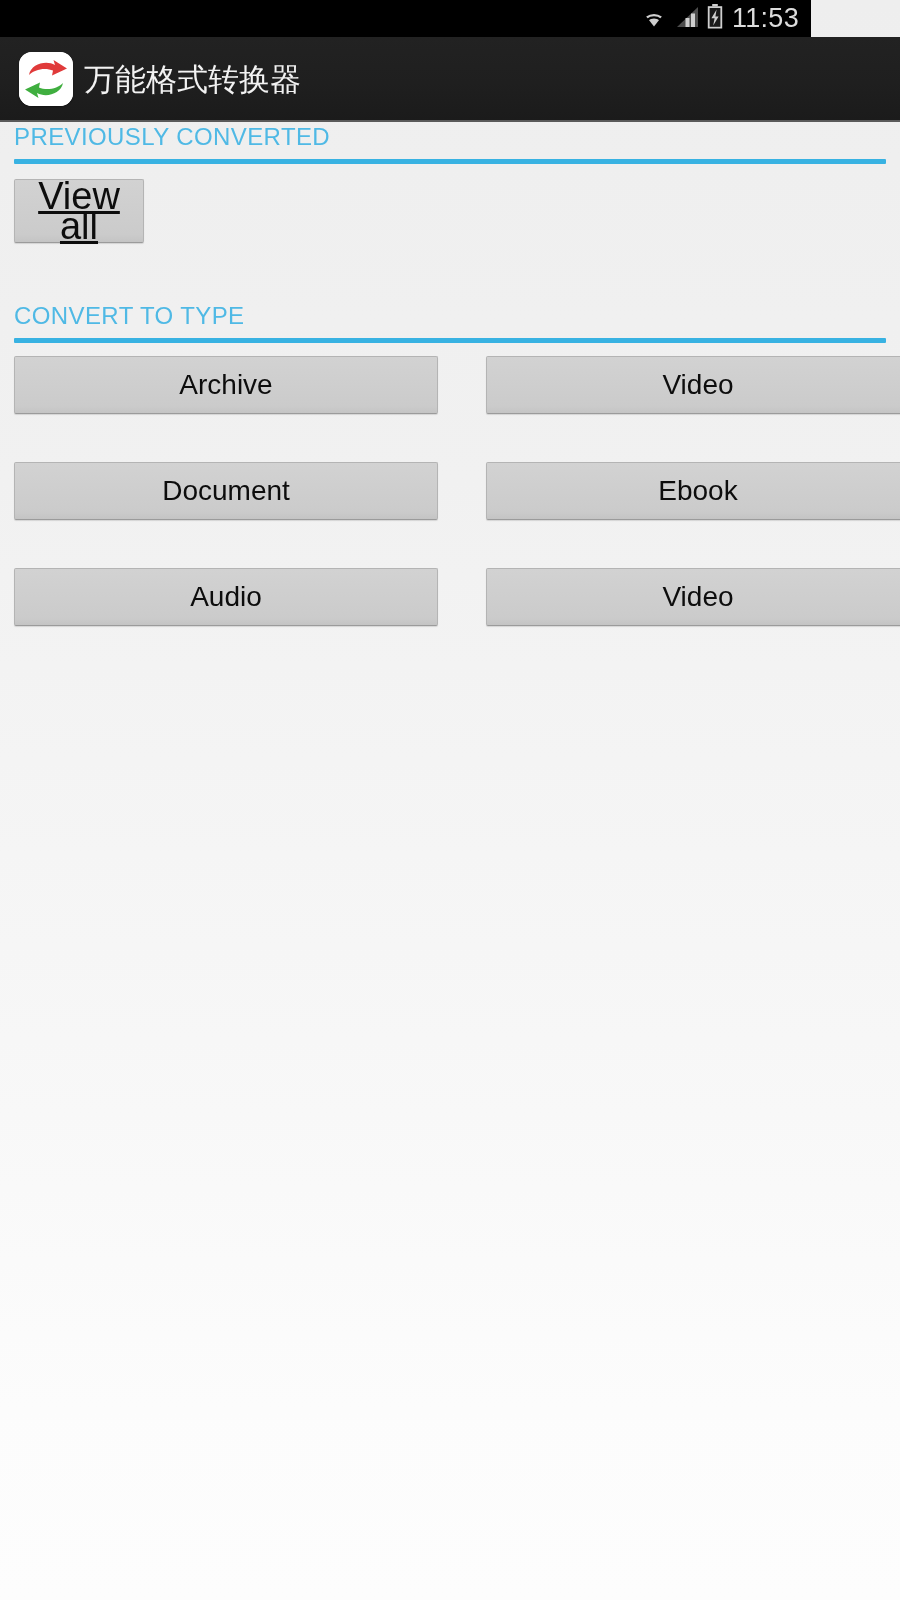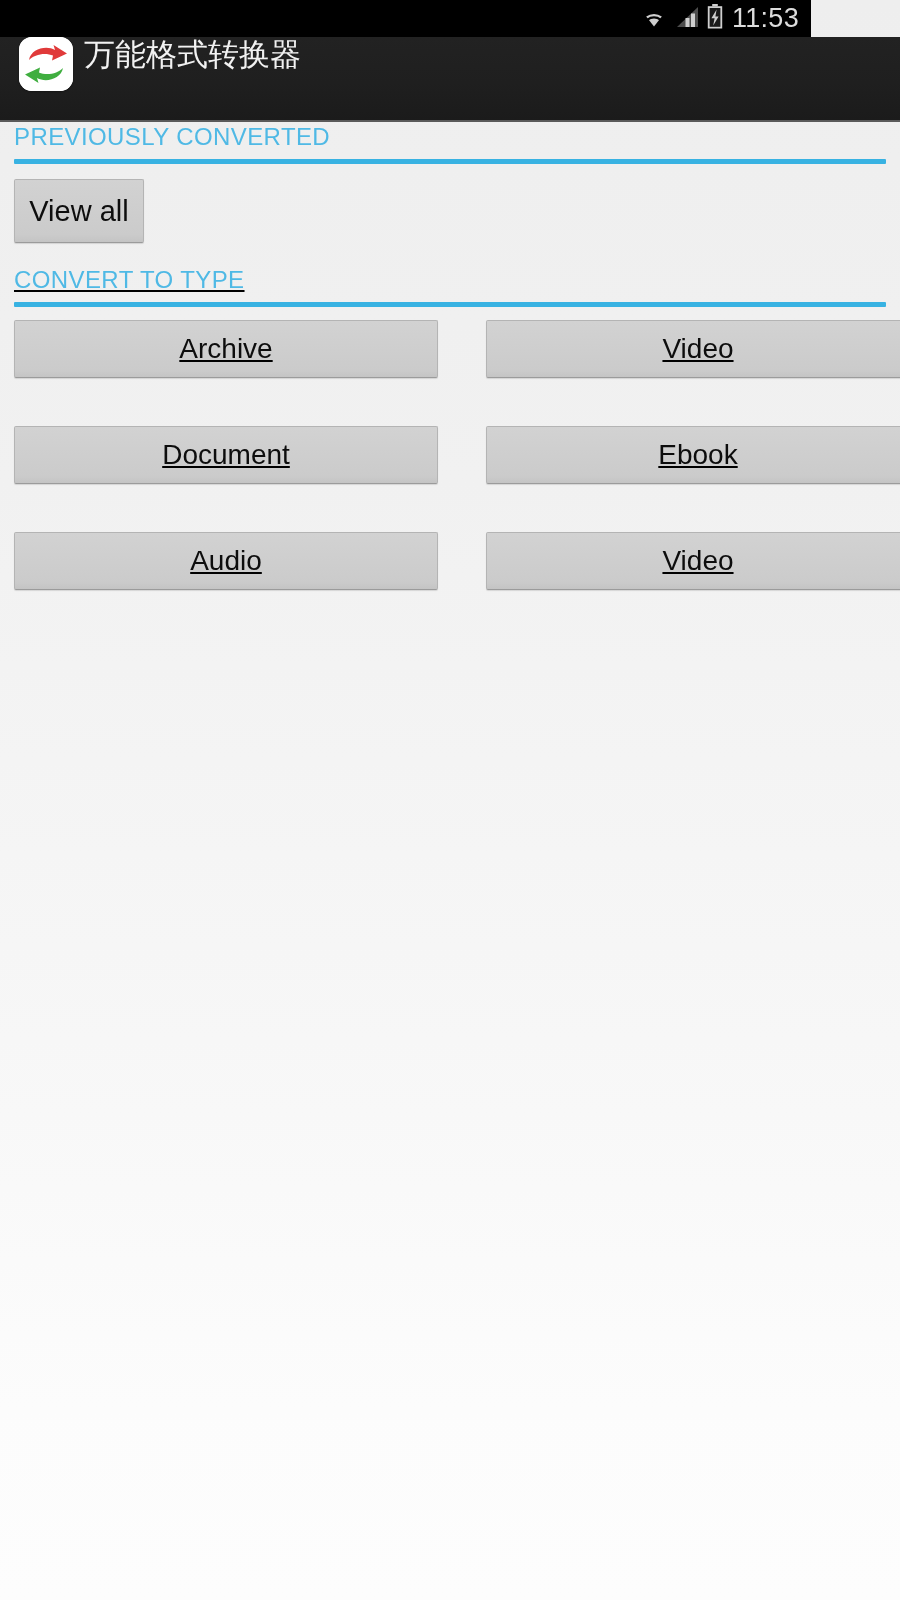--- a/index.html
+++ b/index.html
@@ -55,21 +55,21 @@
 
   
   #action-bar {
     position: absolute;
     top: 37px; left: 0;
     width: 900px;
     height: 85px;
     background: linear-gradient(to bottom, #222222 0%, #1f1f1f 55%, #1b1b1b 100%);
     border-bottom: 2px solid #5a5a5a;
     display: flex;
-    align-items: flex-start;
+    align-items: center;
     padding-left: 19px;
   }
 
   #app-icon {
     width: 54px;
     height: 54px;
     border-radius: 13px;
     background: #fdfdfd;
     box-shadow: 0 1px 2px rgba(0,0,0,0.35);
     flex: 0 0 auto;
@@ -129,27 +129,27 @@
   }
 
   
   #view-all-wrap {
     padding: 15px 0 0 14px;
   }
 
   #view-all-button {
     width: 130px;
     height: 64px;
-    font-size: 29px;
+    font-size: 38px;
+    text-decoration: underline;
   }
 
   
   #convert-section {
-    margin-top: 24px;
-    text-decoration: underline;
+    margin-top: 60px;
   }
 
   #type-grid {
     display: grid;
     grid-template-columns: 424px 424px;
     column-gap: 12px;
     row-gap: 9px;
     padding: 13px 0 0 14px;
     gap: 48px;
   }

